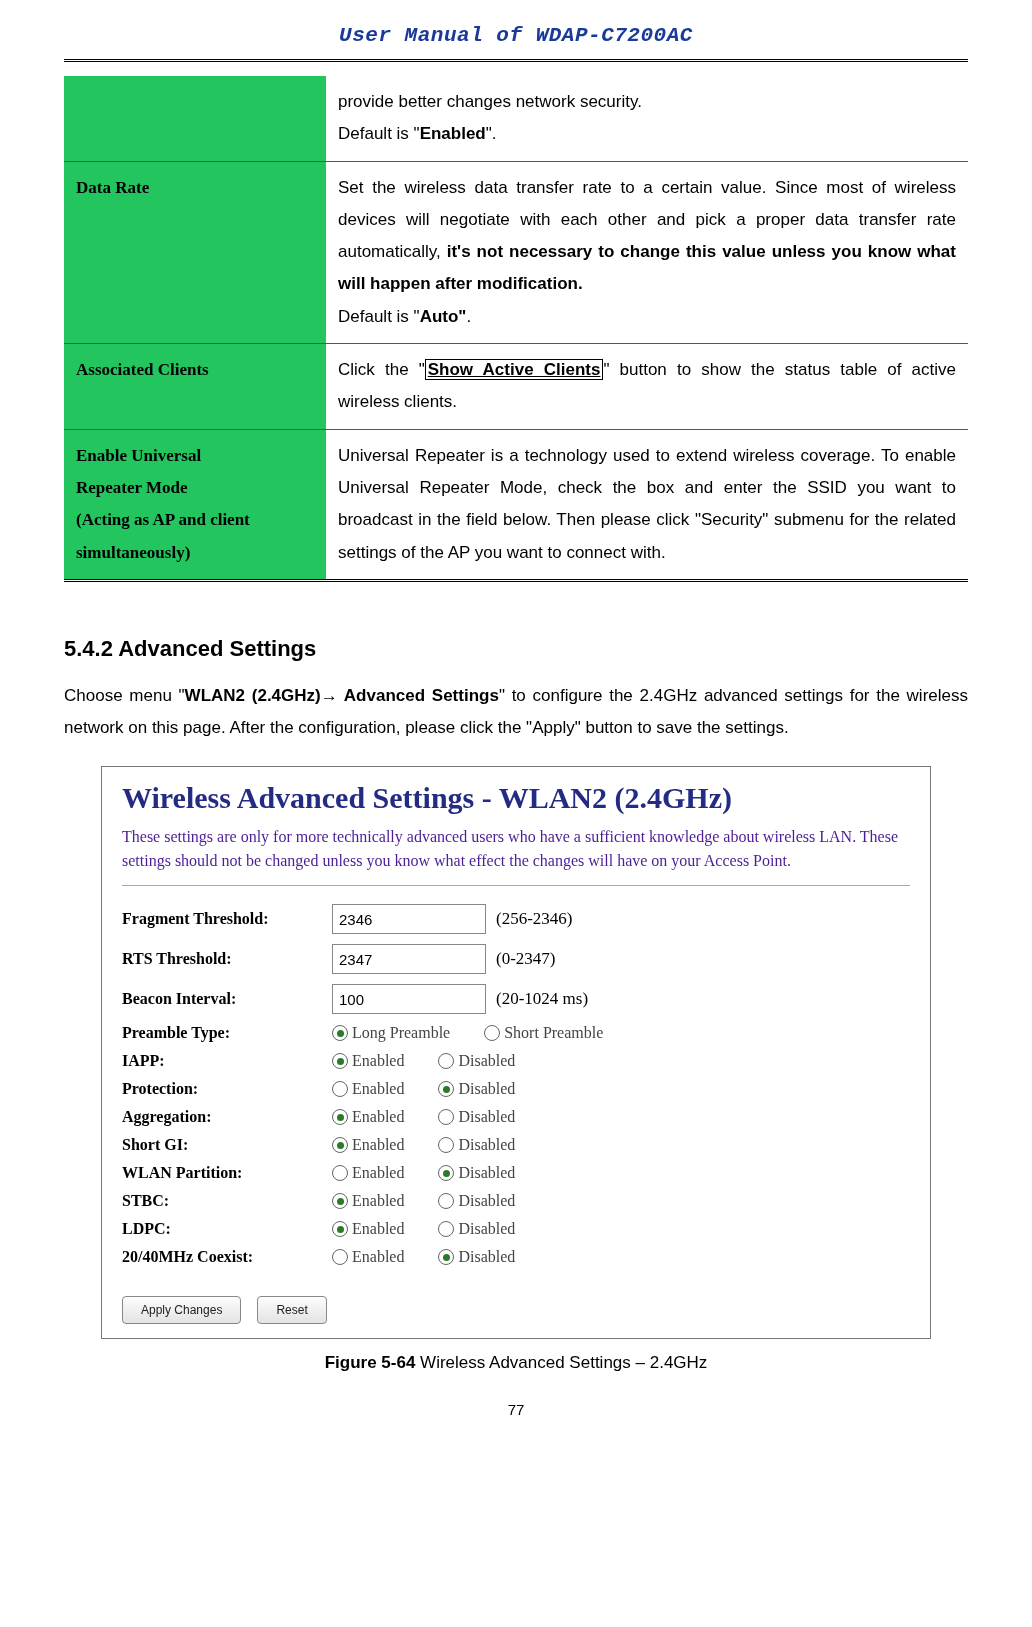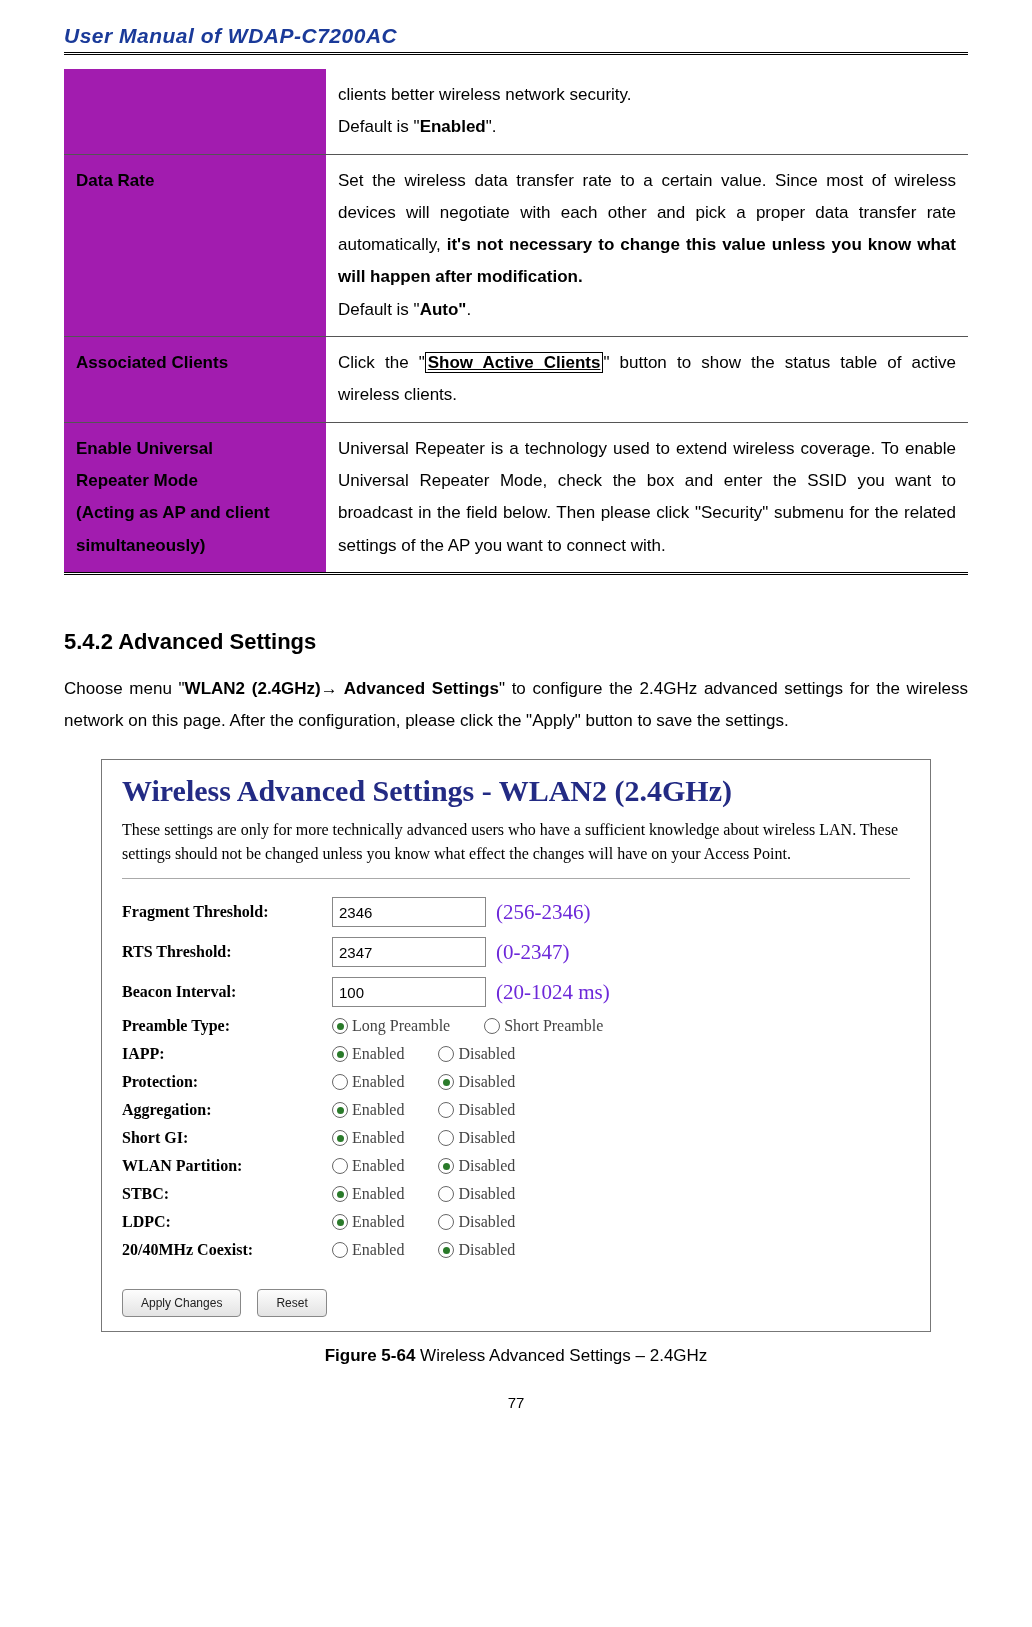--- a/index.html
+++ b/index.html
@@ -14,23 +14,24 @@
     width: 1032px;
     margin: 0 auto;
     padding: 24px 64px 24px 64px;
     box-sizing: border-box;
   }
   .header-title {
     color: #1a3a99;
     font-style: italic;
     font-weight: bold;
     font-size: 21px;
-    text-align: left;
-    margin-bottom: 4px;
+    text-align: center;
+    margin-bottom: 12px;
     letter-spacing: 0.5px;
+    font-family: Liberation Mono, monospace;
   }
   .hr-top {
     border: none;
     border-top: 3px double #000;
     height: 4px;
     margin: 0 0 10px 0;
   }
   table.param {
     width: 100%;
     border-collapse: collapse;
@@ -39,22 +40,23 @@
     border-top: 1px solid #555;
     vertical-align: top;
     padding: 10px 12px;
     line-height: 1.9;
   }
   table.param tr:first-child td {
     border-top: none;
   }
   table.param td.left {
     width: 238px;
-    background: #a21caf;
-    font-weight: bold;
+    background: #22c55e;
+    font-weight: bold;
+    font-family: Liberation Serif, serif;
   }
   table.param td.left .sub {
     display: block;
   }
   .tbl-bottom {
     border-top: 3px double #000;
     height: 4px;
   }
   .boxed {
     border: 1.5px solid #000;
@@ -84,21 +86,21 @@
   }
   .screenshot h1 {
     color: #232b84;
     font-family: "Times New Roman", serif;
     font-weight: bold;
     font-size: 30px;
     margin: 0 0 10px 0;
   }
   .screenshot .desc {
     font-size: 16px;
-    color: #000000;
+    color: #4c1d95;
     line-height: 1.5;
     margin-bottom: 12px;
   }
   .screenshot hr {
     border: none;
     border-top: 1px solid #aaa;
     margin: 8px 0 18px 0;
   }
   .form-row {
     display: flex;
@@ -114,22 +116,22 @@
   .form-row input[type=text] {
     width: 140px;
     height: 24px;
     border: 1px solid #888;
     padding: 2px 6px;
     font-size: 15px;
     margin-right: 10px;
     font-family: Arial, sans-serif;
   }
   .form-row .hint {
-    color: #6d28d9;
-    font-size: 21px;
+    color: #000000;
+    font-size: 17px;
   }
   .radio-grp {
     display: flex;
     gap: 34px;
     align-items: center;
   }
   .radio {
     display: inline-flex;
     align-items: center;
     gap: 4px;
@@ -182,21 +184,21 @@
 <div class="page">
 
   <div class="header-title">User Manual of WDAP-C7200AC</div>
   <hr class="hr-top">
 
   <table class="param">
     <tbody>
         <tr>
       <td class="left"></td>
       <td>
-        <div>clients better wireless network security.</div>
+        <div>provide better changes network security.</div>
         <div>
           <span>Default is "</span><b>Enabled</b><span>".</span>
         </div>
       </td>
     </tr>
     <tr>
       <td class="left">Data Rate</td>
       <td style="text-align:justify;">
         <span>Set the wireless data transfer rate to a certain value. Since most of wireless devices will negotiate with each other and pick a proper data transfer rate automatically, </span><b>it's not necessary to change this value unless you know what will happen after modification.</b>
         <div>

